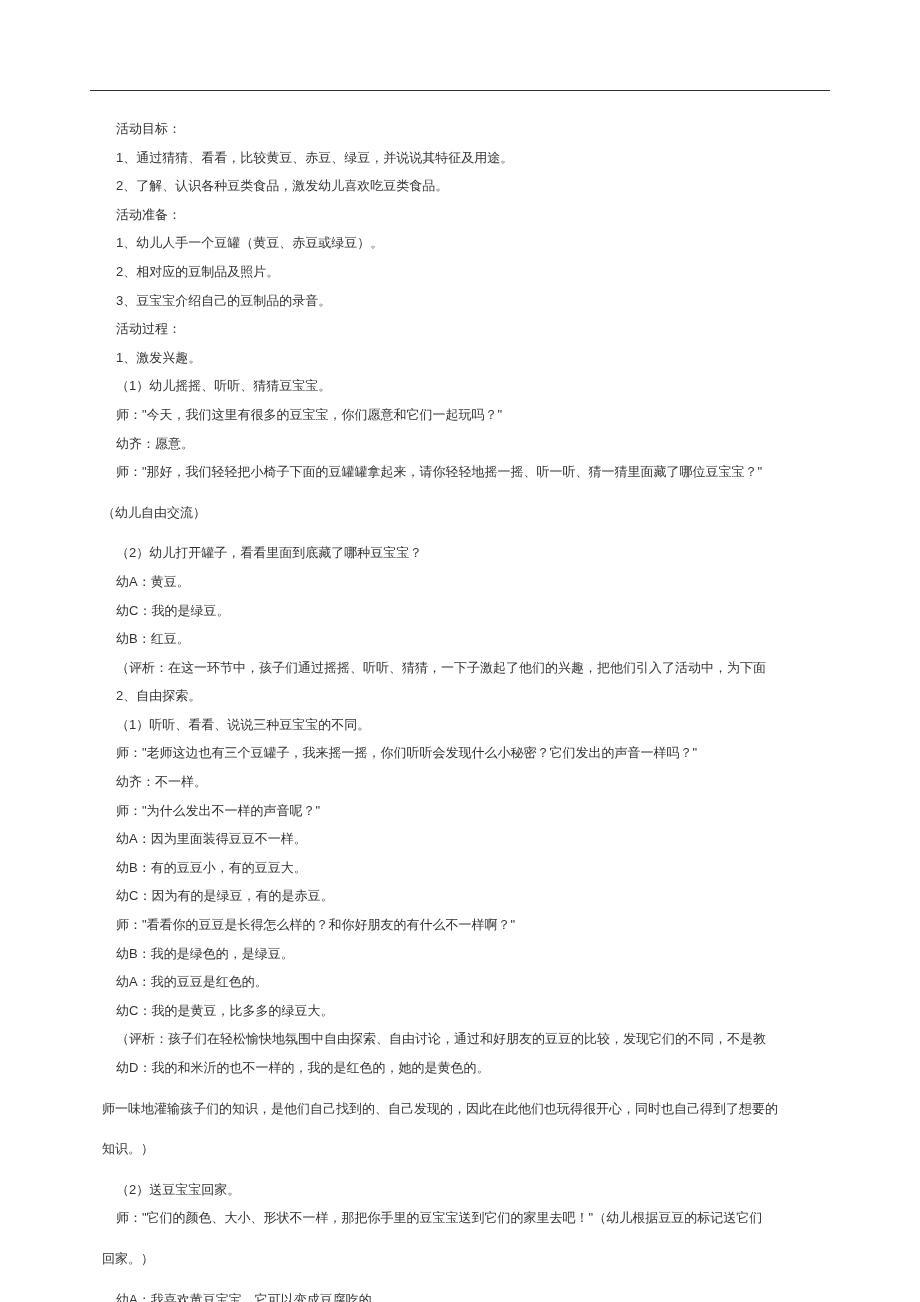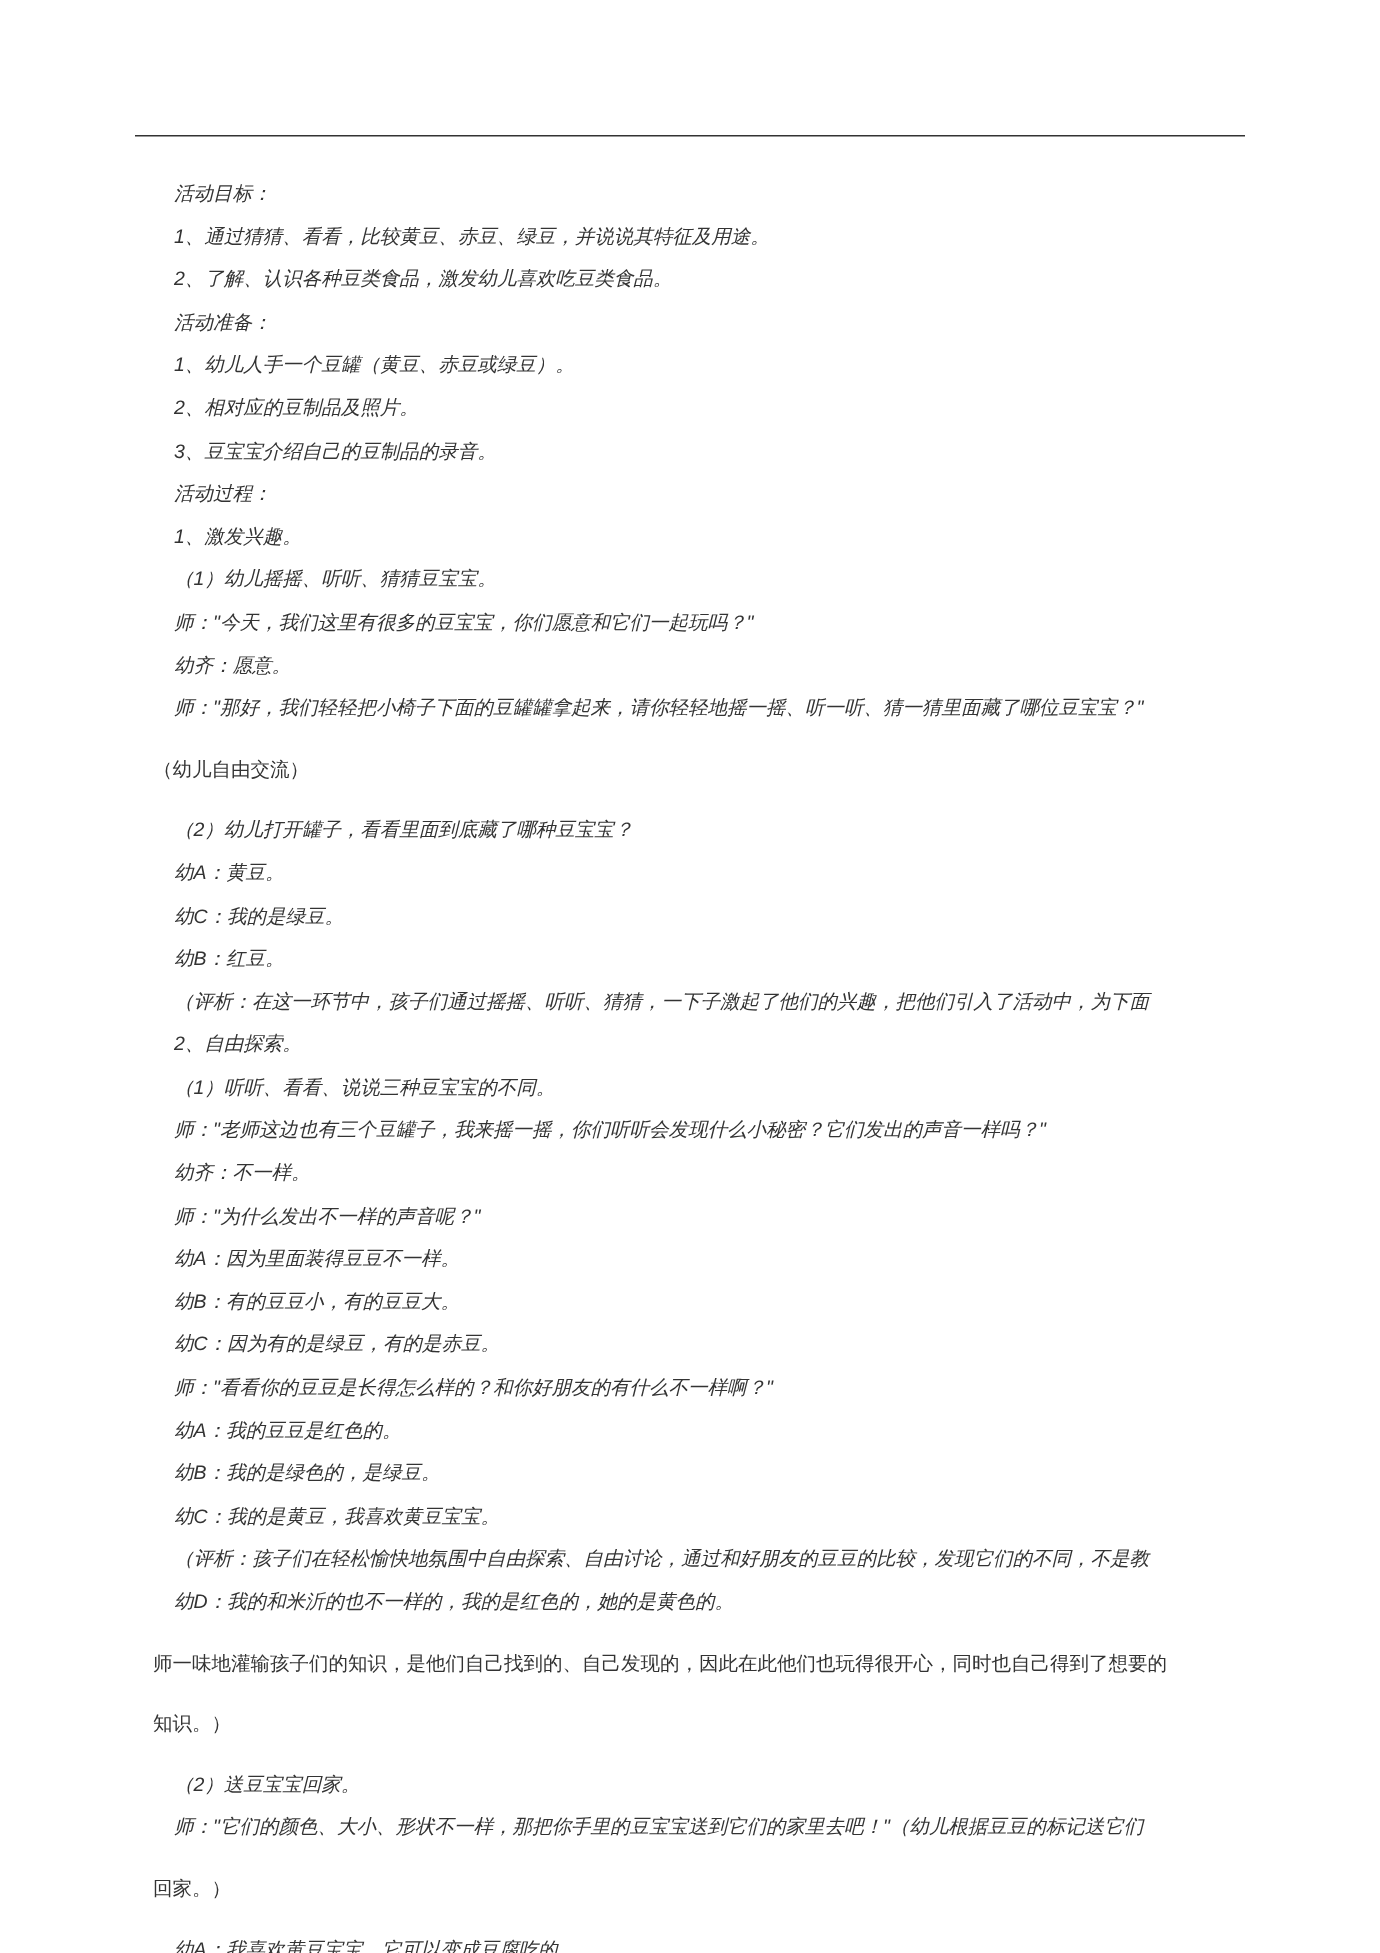--- a/index.html
+++ b/index.html
@@ -16,21 +16,20 @@
     padding: 90px 90px 60px 90px;
   }
   .hr-top {
     border: none;
     border-top: 1px solid #333;
     margin-bottom: 24px;
   }
   .para {
     text-indent: 2em;
     margin: 0;
-    font-style: italic;
   }
   .para-noindent {
     text-indent: 0;
     margin: 12px;
   }
 </style>
 </head>
 <body>
 
 <div class="page">
@@ -57,23 +56,23 @@
       <p class="para">（评析：在这一环节中，孩子们通过摇摇、听听、猜猜，一下子激起了他们的兴趣，把他们引入了活动中，为下面</p>
       <p class="para">2、自由探索。</p>
       <p class="para">（1）听听、看看、说说三种豆宝宝的不同。</p>
       <p class="para">师："老师这边也有三个豆罐子，我来摇一摇，你们听听会发现什么小秘密？它们发出的声音一样吗？"</p>
       <p class="para">幼齐：不一样。</p>
       <p class="para">师："为什么发出不一样的声音呢？"</p>
       <p class="para">幼A：因为里面装得豆豆不一样。</p>
       <p class="para">幼B：有的豆豆小，有的豆豆大。</p>
       <p class="para">幼C：因为有的是绿豆，有的是赤豆。</p>
       <p class="para">师："看看你的豆豆是长得怎么样的？和你好朋友的有什么不一样啊？"</p>
+      <p class="para">幼B：我的是绿色的，是绿豆。</p>
       <p class="para">幼A：我的豆豆是红色的。</p>
-      <p class="para">幼B：我的是绿色的，是绿豆。</p>
-      <p class="para">幼C：我的是黄豆，我喜欢黄豆宝宝。</p>
+      <p class="para">幼C：我的是黄豆，比多多的绿豆大。</p>
       <p class="para">（评析：孩子们在轻松愉快地氛围中自由探索、自由讨论，通过和好朋友的豆豆的比较，发现它们的不同，不是教</p>
       <p class="para">幼D：我的和米沂的也不一样的，我的是红色的，她的是黄色的。</p>
       <p class="para-noindent">师一味地灌输孩子们的知识，是他们自己找到的、自己发现的，因此在此他们也玩得很开心，同时也自己得到了想要的</p>
       <p class="para-noindent">知识。）</p>
       <p class="para">（2）送豆宝宝回家。</p>
       <p class="para">师："它们的颜色、大小、形状不一样，那把你手里的豆宝宝送到它们的家里去吧！"（幼儿根据豆豆的标记送它们</p>
       <p class="para-noindent">回家。）</p>
       <p class="para">幼A：我喜欢黄豆宝宝，它可以变成豆腐吃的。</p>
     </div>
 </div>

